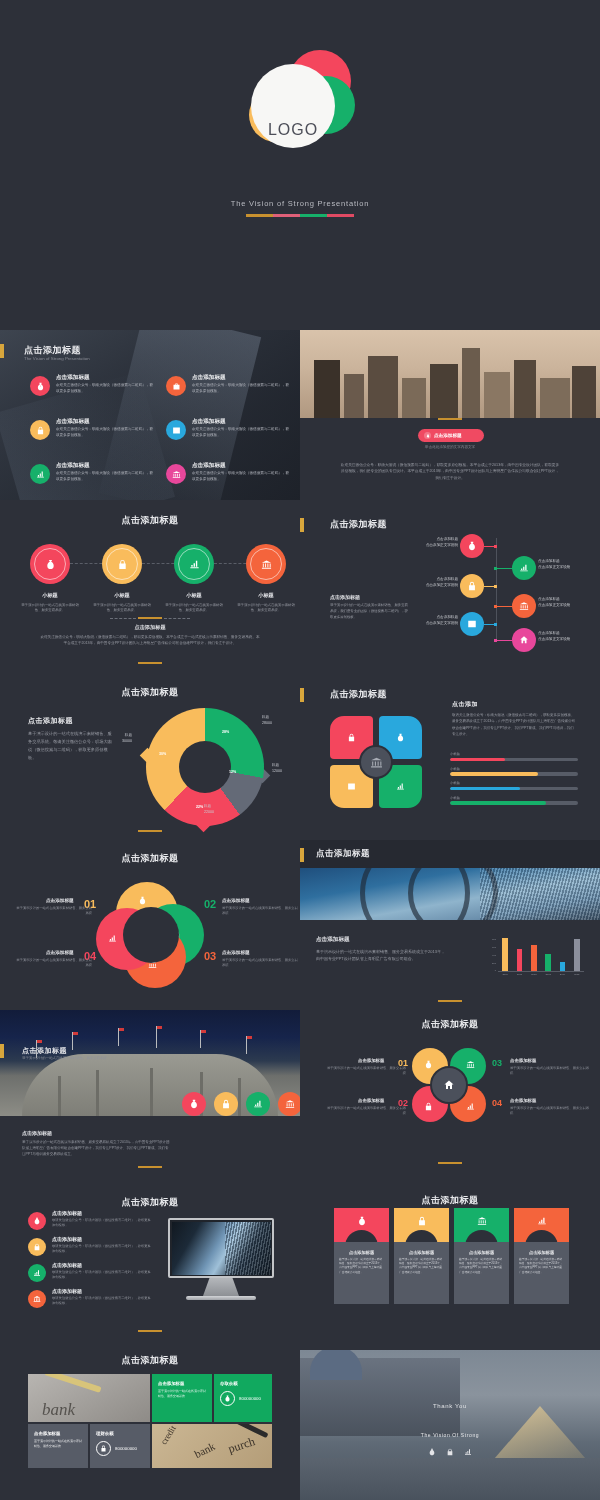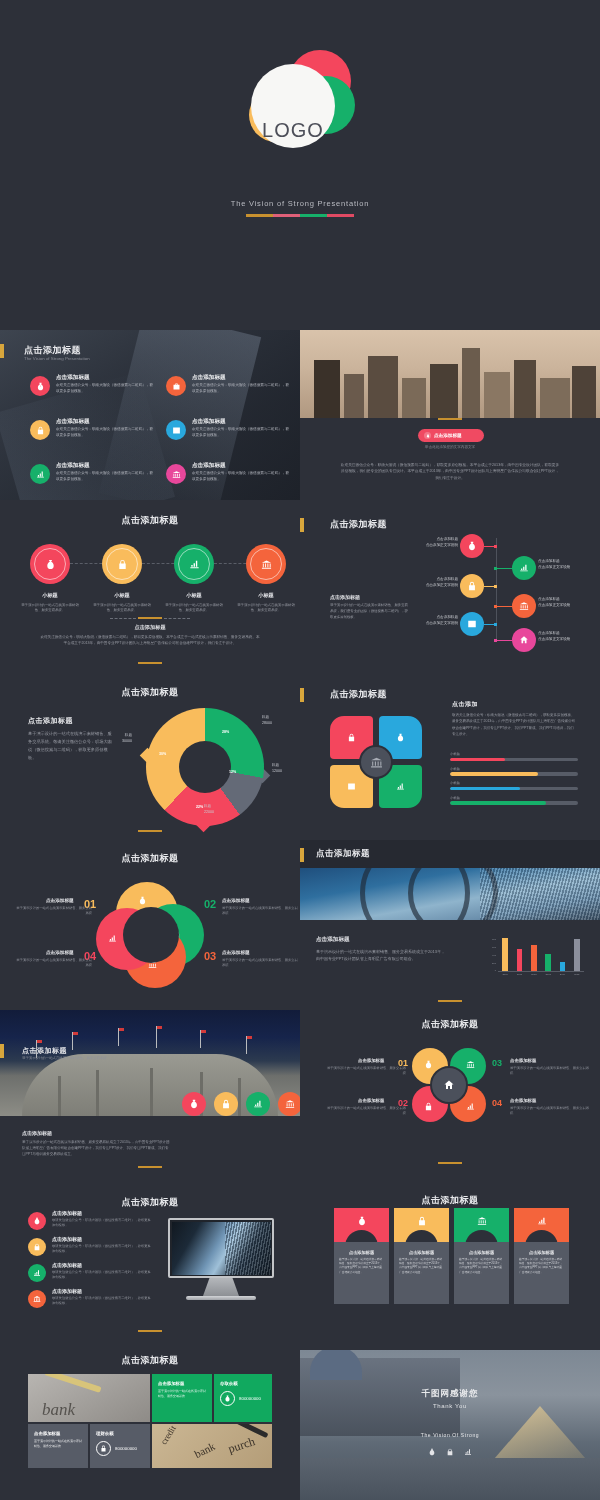--- a/index.html
+++ b/index.html
@@ -28,21 +28,21 @@
   .ico { fill:#fff; display:block; }
 
   
   #cover { left:0; top:0; width:600px; height:330px; }
   #cover .blob-wrap { position:absolute; left:235px; top:48px; width:130px; height:110px; }
   #cover .b1 { position:absolute; left:54px; top:2px;  width:62px; height:62px; background:#f4465d; border-radius:50%; }
   #cover .b2 { position:absolute; left:62px; top:28px; width:58px; height:58px; background:#16b06a; border-radius:50%; }
   #cover .b3 { position:absolute; left:14px; top:40px; width:54px; height:54px; background:#f9bc5c; border-radius:50%; }
   #cover .b4 { position:absolute; left:16px; top:16px; width:84px; height:84px; background:#f7f7f5; border-radius:50%;
                display:flex; align-items:center; justify-content:center; }
-  #cover .logo-txt { color:#4d4f59; font-size:20px; letter-spacing:1px;margin-top:48px; }
+  #cover .logo-txt { color:#4d4f59; font-size:16px; letter-spacing:1px;margin-top:48px; }
   #cover .ttl  { position:absolute; left:0; right:0; top:176px; text-align:center; font-size:19px; color:#efefef; font-weight:bold; letter-spacing:1px;}
   #cover .sub  { position:absolute; left:0; right:0; top:199px; text-align:center; font-size:7.5px; color:#b9bbc2; letter-spacing:.8px;}
   #cover .bar  { position:absolute; left:246px; top:214px; width:108px; height:2.5px; display:flex; }
   #cover .bar i { flex:1; }
 
   
   #s2 { left:0; top:330px; width:300px; height:170px; }
   #s2 .photo { position:absolute; inset:0;
      background:
        linear-gradient(125deg, rgba(50,56,66,.72), rgba(30,34,42,.82)),
@@ -989,21 +989,20 @@
   </div>
 
   <div class="slide" id="s15">
     <div class="photo">
       <div class="louvre">
           <div class="dome"></div>
         </div>
       <div class="pyr"></div>
       <div class="ground"></div>
     </div>
-    <div class="t1">千图网感谢您</div>
     <div class="t2">Thank You</div>
     <div class="t3">The Vision Of Strong</div>
     <div class="ico3">
       <span><svg width="8" height="8" viewBox="0 0 24 24" style="fill:#e3e4e7">
             <path d="M9 2h6v2l-2 2h1c3 2 5 5 5 9 0 5-4 7-7 7s-7-2-7-7c0-4 2-7 5-9h1L9 4V2z"></path>
           </svg></span>
       <span><svg width="8" height="8" viewBox="0 0 24 24" style="fill:#e3e4e7">
             <path d="M7 10V7a5 5 0 0110 0v3h2v12H5V10h2zm2 0h6V7a3 3 0 00-6 0v3z"></path>
           </svg></span>
       <span><svg width="8" height="8" viewBox="0 0 24 24" style="fill:#e3e4e7">

